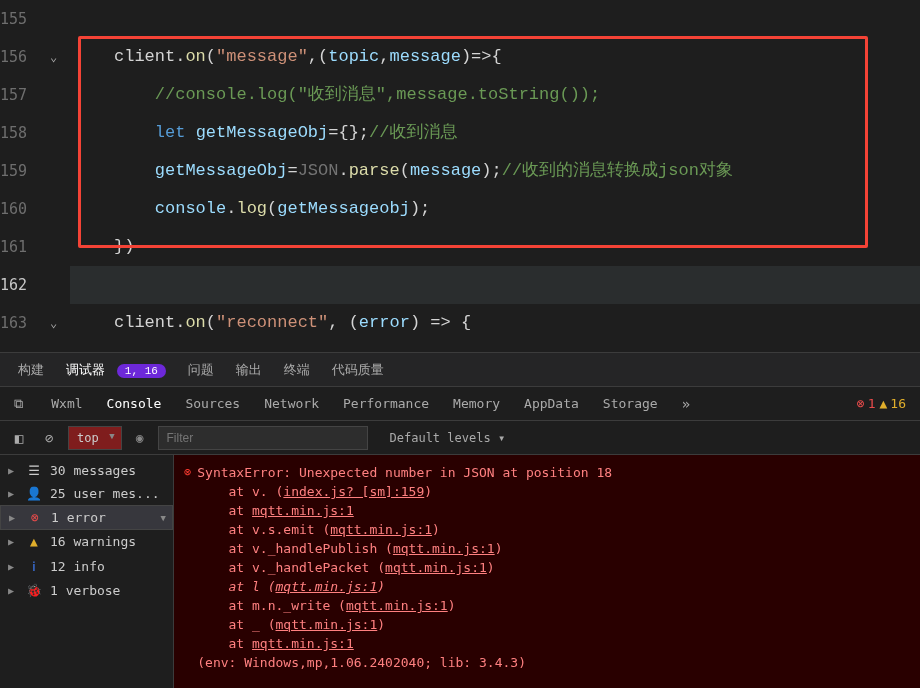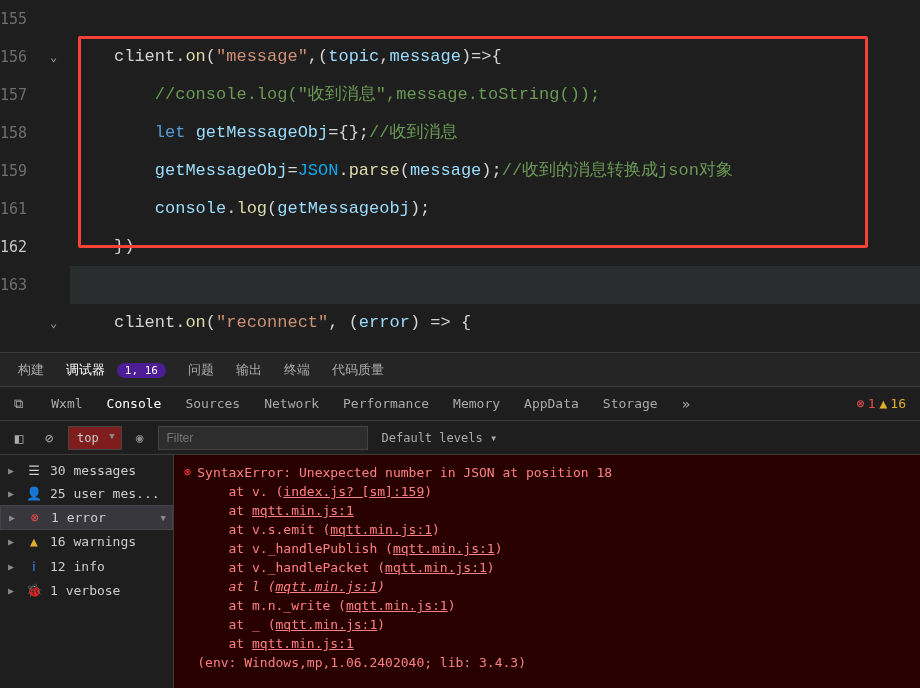--- a/index.html
+++ b/index.html
@@ -10,42 +10,42 @@
 .ln.active { color: #c8c8c8; }
 .fold { position: absolute; left: 50px; color: #aaa; font-size: 12px; cursor: pointer; }
 .code { position: absolute; left: 70px; top: 0; right: 0; font-family: Consolas, "Courier New", monospace; font-size: 17px; }
 .cl { height: 38px; line-height: 38px; white-space: pre; padding-left: 44px; }
 .cl.active { background: #2a2d2e; }
 .redbox { position: absolute; left: 78px; top: 36px; width: 790px; height: 212px; border: 3px solid #f44336; border-radius: 2px; pointer-events: none; }
 .t-keyword { color: #569cd6; }
 .t-string { color: #ce9178; }
 .t-ident { color: #9cdcfe; }
 .t-comment { color: #6a9955; }
-.t-class { color: #0ea5e9; }
+.t-class { color: #737373; }
 .t-method { color: #dcdcaa; }
 .t-param { color: #9cdcfe; }
 .bottom { height: 300px; background: #252526; border-top: 1px solid #3c3c3c; }
 .tabs1 { height: 34px; display: flex; align-items: center; gap: 22px; padding: 0 18px; border-bottom: 1px solid #3c3c3c; }
 .tab1 { color: #aaa; font-size: 13px; cursor: pointer; }
 .tab1.active { color: #fff; }
-.badge { background: #4c1d95; color: #fff; border-radius: 9px; padding: 1px 8px; font-size: 11px; margin-left: 4px; }
+.badge { background: #6d28d9; color: #fff; border-radius: 9px; padding: 1px 8px; font-size: 11px; margin-left: 4px; font-family: Liberation Mono, monospace; }
 .tabs2 { height: 34px; display: flex; align-items: center; gap: 24px; padding: 0 14px; border-bottom: 1px solid #3c3c3c; background: #1e1e1e; font-size: 13px; }
 .tabs2 .icon { color: #aaa; margin-right: 4px; }
 .tab2 { color: #aaa; cursor: pointer; }
 .tab2.active { color: #fff; }
 .tabs2 .right { margin-left: auto; display: flex; align-items: center; gap: 4px; }
 .err-bdg { color: #e94b4b; display: inline-flex; align-items: center; gap: 3px; }
 .warn-bdg { color: #e0ae2b; display: inline-flex; align-items: center; gap: 3px; }
 .controls { height: 34px; display: flex; align-items: center; gap: 8px; padding: 0 8px; border-bottom: 1px solid #3c3c3c; background: #1e1e1e; }
 .ctl-icon { width: 22px; text-align:center; color: #aaa; font-size: 14px; cursor: pointer; }
 .sel { background: #7f1d1d; color: #ccc; padding: 4px 22px 4px 8px; border: 1px solid #444; position: relative; font-size: 12px; cursor: pointer; }
 .sel::after { content: '▼'; position: absolute; right: 6px; font-size: 9px; color: #888; }
 .eye { color: #888; margin: 0 6px; }
 .filter { flex: 1; background: #2d2d2d; border: 1px solid #444; color: #888; padding: 4px 8px; font-size: 12px; max-width: 210px;}
-.levels { color: #aaa; font-size: 12px; cursor: pointer; margin-left: 6px; }
+.levels { color: #aaa; font-size: 12px; cursor: pointer; margin-left: 14px; }
 .main { display: flex; height: 234px; }
 .sidebar { width: 174px; background: #1e1e1e; padding: 4px 0; border-right: 1px solid #3c3c3c; }
 .srow { display: flex; align-items: center; gap: 8px; padding: 4px 8px; color: #ccc; font-size: 13px; cursor: pointer; }
 .srow .chev { width: 10px; color: #888; font-size: 10px; }
 .srow .sic { width: 16px; text-align: center; }
 .srow.sel { background: #37373d; }
 .console { flex: 1; background: #290000; padding: 8px 10px; font-family: Consolas, monospace; font-size: 13px; color: #ff8080; overflow: hidden; }
 .erline { display: flex; gap: 6px; }
 .erx { color: #ff3b30; font-size: 12px; line-height: 18px; }
 .ertxt { line-height: 19px; white-space: nowrap; }
@@ -56,20 +56,21 @@
 <body>
 
 <div class="editor">
   <div class="gutter">
       <div class="ln">155</div>
       <div class="ln">156</div>
       <div class="fold" style="top: 50px;">⌄</div>
       <div class="ln">157</div>
       <div class="ln">158</div>
       <div class="ln">159</div>
+      <div class="ln">160</div>
       <div class="ln">161</div>
       <div class="ln active">162</div>
       <div class="ln">163</div>
       <div class="fold" style="top: 316px;">⌄</div>
     </div>
   <div class="code">
       <div class="cl"></div>
       <div class="cl">client.<span class="t-method">on</span>(<span class="t-string">"message"</span>,(<span class="t-param">topic</span>,<span class="t-param">message</span>)=&gt;{</div>
       <div class="cl">    <span class="t-comment">//console.log("收到消息",message.toString());</span></div>
       <div class="cl">    <span class="t-keyword">let</span> <span class="t-ident">getMessageObj</span>={};<span class="t-comment">//收到消息</span></div>

